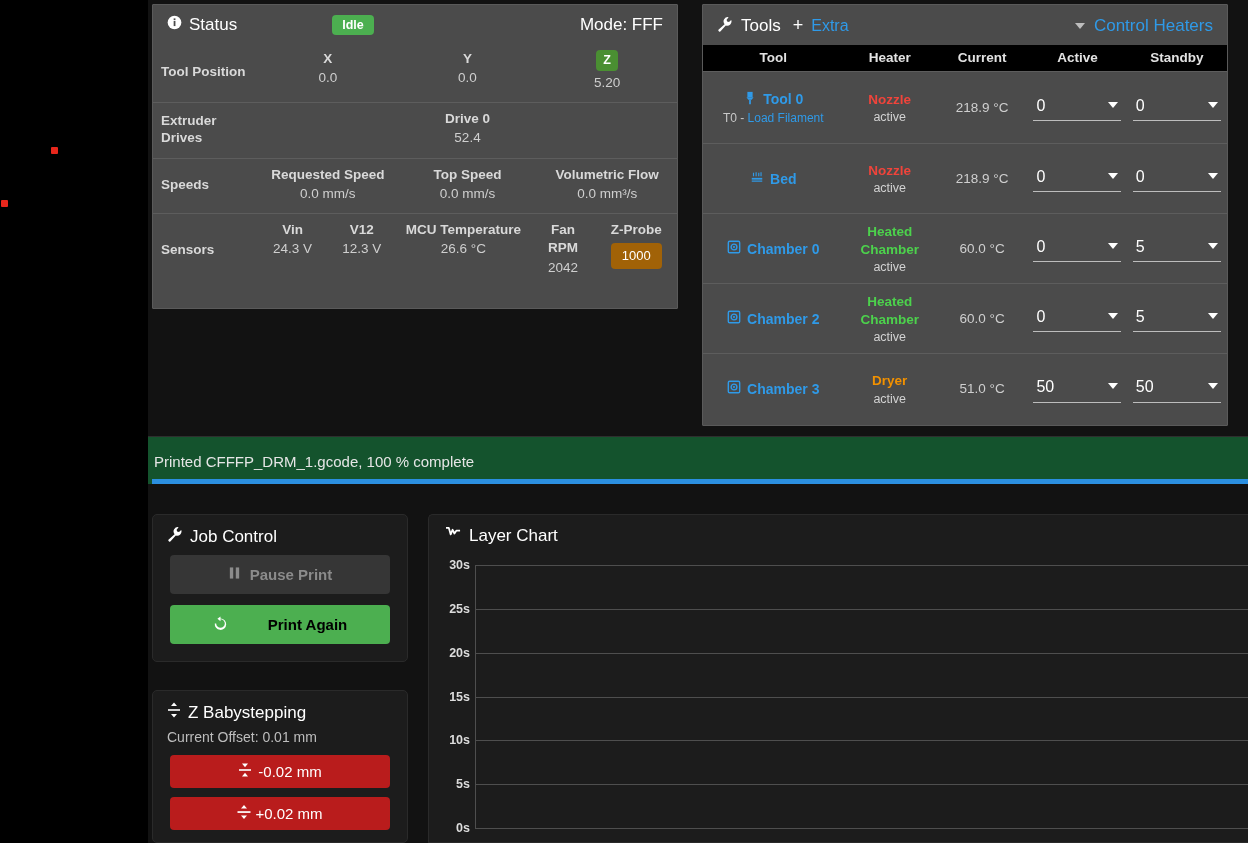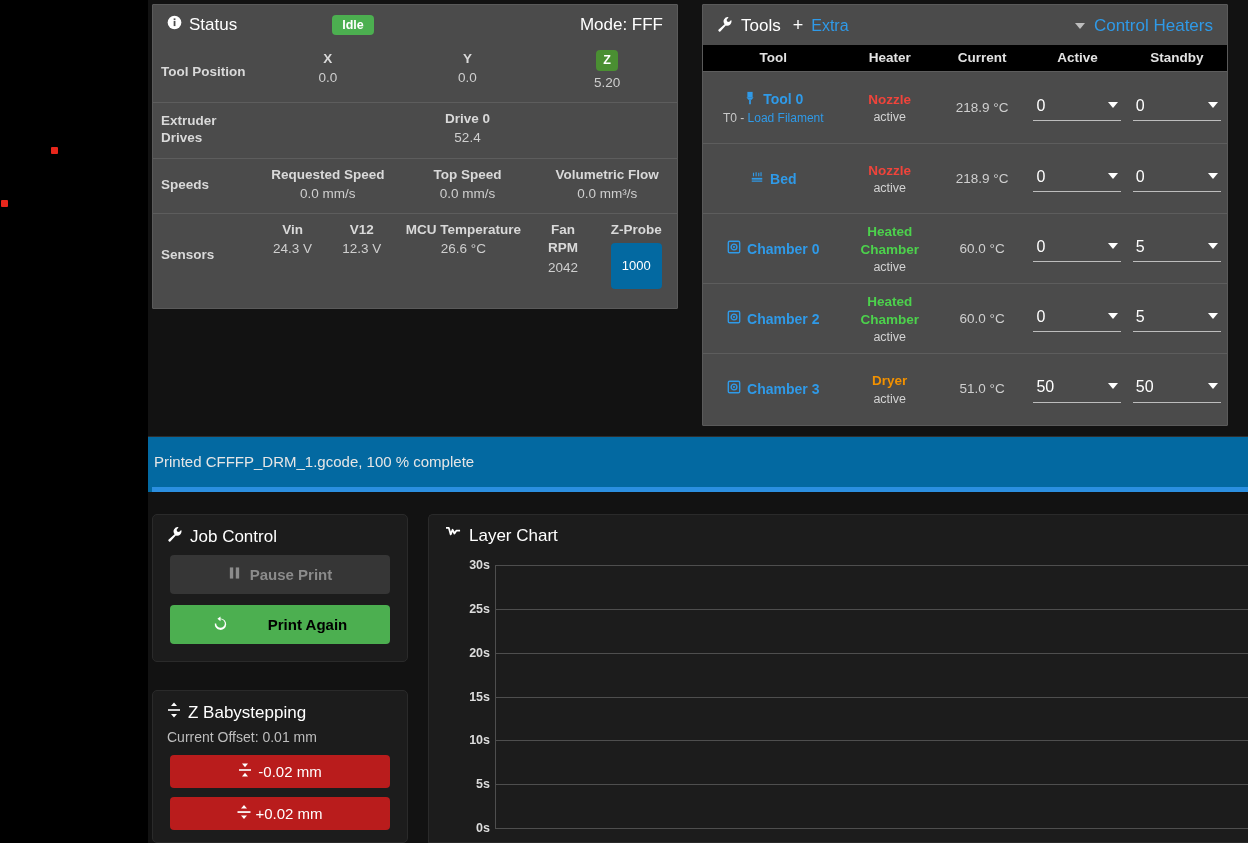--- a/index.html
+++ b/index.html
@@ -68,22 +68,22 @@
   .scell {
     flex: 1; text-align: center; padding: 7px 2px 9px 2px;
   }
   .scell .ch { font-size: 13.5px; font-weight: bold; color: #d9d9d9; display: block; line-height: 1.35; }
   .scell .cv { font-size: 13.5px; color: #cfcfcf; display: block; line-height: 1.5; }
   .chip-z {
     display: inline-block; background: #4a8f32; color: #fff;
     font-size: 12.5px; font-weight: bold; padding: 2px 7px; border-radius: 4px;
   }
   .chip-red {
-    display: inline-block; background: #0369a1; color: #fff;
-    font-size: 13px; padding: 13px 11px; border-radius: 4px;
+    display: inline-block; background: #a16207; color: #fff;
+    font-size: 13px; padding: 3px 11px; border-radius: 4px;
   }
 
   
   #tools-panel {
     position: absolute; left: 554px; top: 4px; width: 526px; height: 422px;
     overflow: hidden;
   }
   #tools-head {
     display: flex; align-items: center; justify-content: space-between;
     padding: 10px 14px 9px 14px;
@@ -112,22 +112,22 @@
   }
   .caret {
     position: absolute; right: 3px; top: 8px;
     width: 0; height: 0;
     border-left: 5.5px solid transparent; border-right: 5.5px solid transparent;
     border-top: 6px solid #ffffff;
   }
 
   
   #progress-strip {
-    position: absolute; left: 0; top: 436px; width: 1100px; height: 56px;
-    background: #0369a1; border-top: 1px solid #2e2e2e;
+    position: absolute; left: 0; top: 436px; width: 1100px; height: 48px;
+    background: #14532d; border-top: 1px solid #2e2e2e;
   }
   #progress-text {
     position: absolute; left: 6px; top: 16px;
     font-size: 15px; color: #e6e6e6;
   }
   #progress-track {
     position: absolute; left: 4px; bottom: 0; width: 1096px; height: 5px;
     background: #1c1c1c;
   }
   #progress-fill { height: 5px; background: #2b8fe0; width: 100%; }
@@ -169,21 +169,21 @@
     border-right: none; overflow: hidden;
   }
   #chart-plot { position: absolute; left: 0; top: 50px; right: 0; bottom: 14px; }
   .yt {
     position: absolute; right: 100%; transform: translate(-5px, -50%);
     font-size: 12.5px; font-weight: bold; color: #dcdcdc;
     white-space: nowrap;
   }
   .gl { position: absolute; left: 0; right: 0; height: 1px; background: #4e4e4e; }
   #y-axis-line { position: absolute; top: 0; bottom: 0; width: 1px; background: #4e4e4e; }
-  #chart-area { position: absolute; left: 46px; right: 0; top: 0; bottom: 0; margin-left: 20px; }
+  #chart-area { position: absolute; left: 46px; right: 0; top: 0; bottom: 0; }
 
   .ic { display: inline-block; vertical-align: middle; }
 </style>
 </head>
 <body>
 
 <div id="left-rail">
   <div class="rail-dot" style="left:51px; top:147px;"></div>
   <div class="rail-dot" style="left:1px; top:200px;"></div>
 </div>

